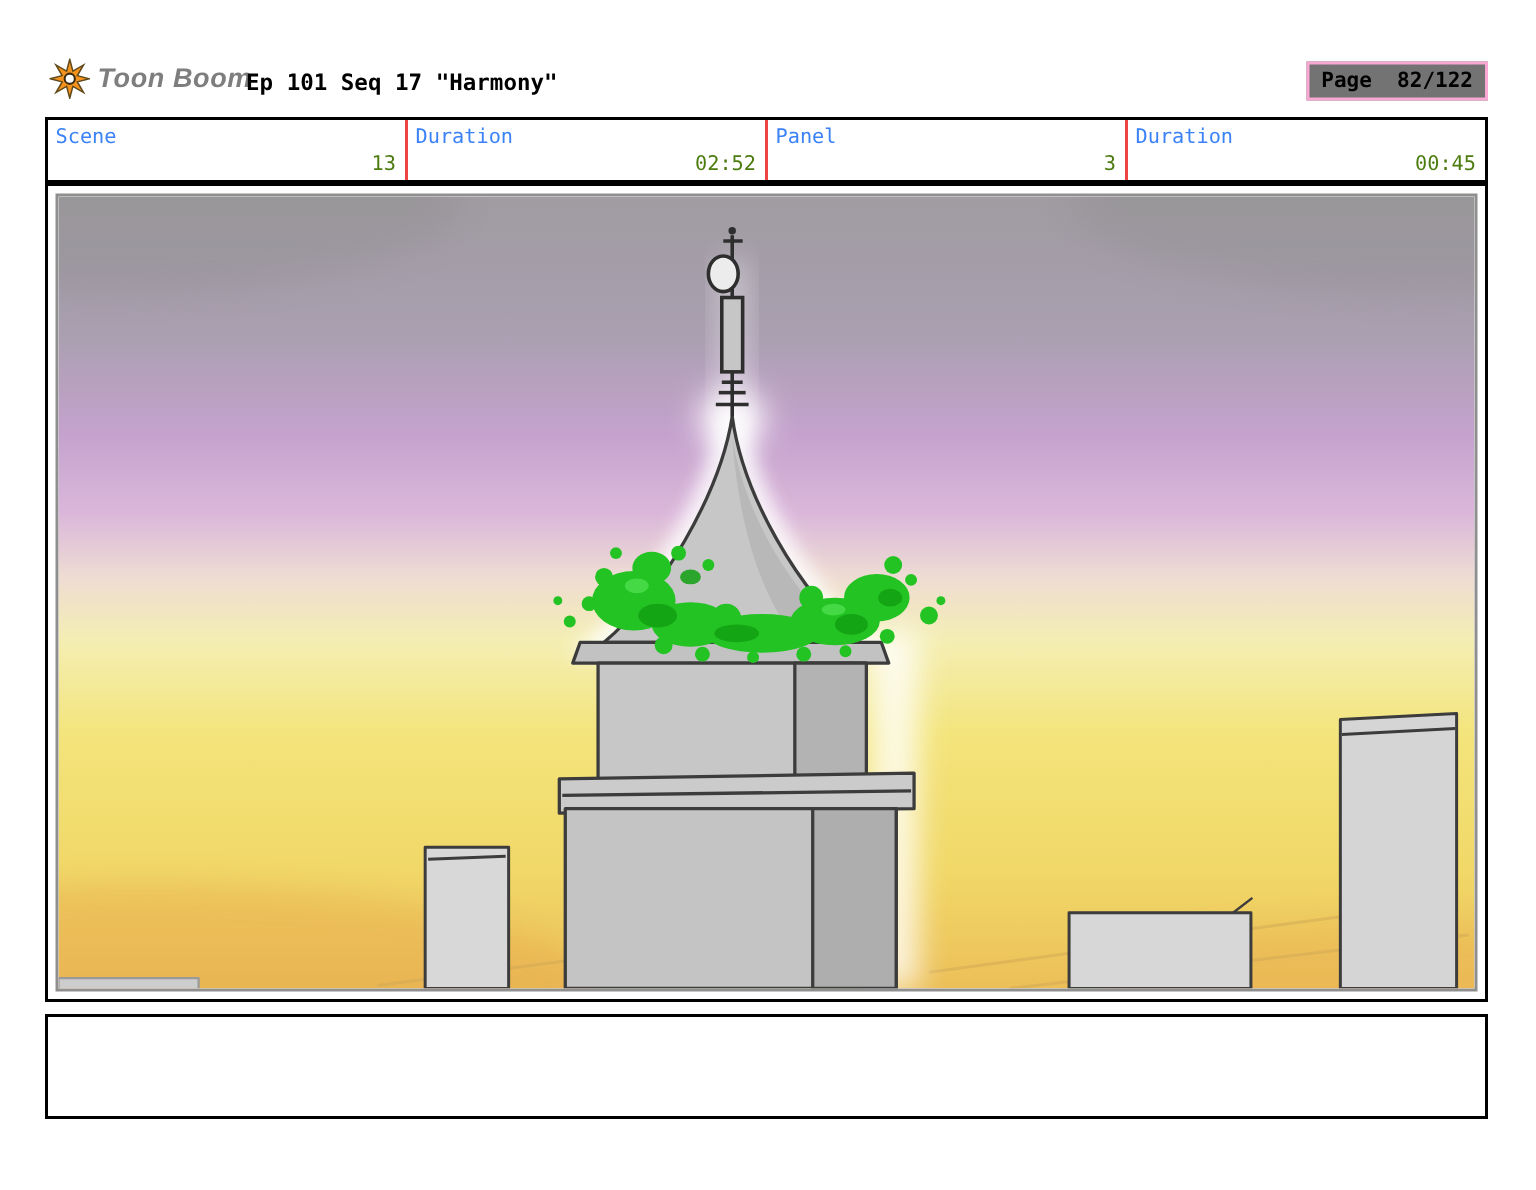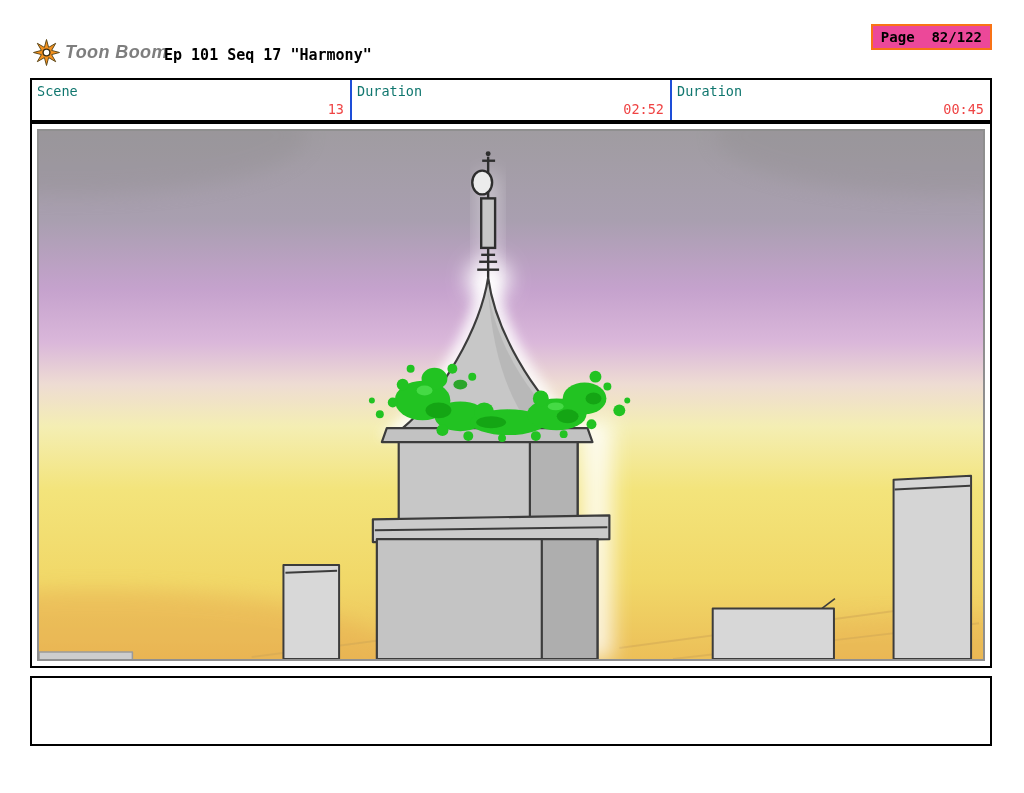--- a/index.html
+++ b/index.html
@@ -14,34 +14,34 @@
   .logo{position:absolute;left:33px;top:39px;display:flex;align-items:center;gap:5px;}
   .logo-text{
     font-family:"Liberation Sans", sans-serif;
     font-style:italic;font-weight:700;font-size:18px;color:#7e7e7e;letter-spacing:.4px;
   }
   .doc-title{
     position:absolute;left:164px;top:46px;
     font-weight:700;font-size:15px;color:#000;white-space:pre;
   }
   .page-box{
-    position:absolute;right:32px;top:24px;
-    border:2px solid #f97316;padding:3px 8px;
-    font-weight:700;font-size:14px;color:#000;white-space:pre;background:#ec4899;
+    position:absolute;right:32px;top:41px;
+    border:2px solid #f9a8d4;padding:3px 8px;
+    font-weight:700;font-size:14px;color:#000;white-space:pre;background:#737373;
   }
 
   
   .info-bar{
     position:absolute;left:30px;top:78px;width:962px;height:44px;
     border:2px solid #000;box-sizing:border-box;display:flex;background:#fff;
   }
-  .info-cell{flex:1;position:relative;border-left:2px solid #1d4ed8;}
+  .info-cell{flex:1;position:relative;border-left:2px solid #ef4444;}
   .info-cell:first-child{border-left:none;}
-  .info-label{position:absolute;left:5px;top:3px;font-size:13.5px;color:#0f766e;}
-  .info-value{position:absolute;right:6px;bottom:3px;font-size:13.5px;color:#ef4444;}
+  .info-label{position:absolute;left:5px;top:3px;font-size:13.5px;color:#3b82f6;}
+  .info-value{position:absolute;right:6px;bottom:3px;font-size:13.5px;color:#4d7c0f;}
 
   
   .panel-frame{
     position:absolute;left:30px;top:122px;width:962px;height:546px;
     border:2px solid #000;box-sizing:border-box;background:#fff;padding:5px;
   }
   .panel-inner{
     width:100%;height:100%;box-sizing:border-box;
     border:2px solid #8f8f8f;overflow:hidden;background:#fff;
   }
@@ -72,20 +72,24 @@
   <div class="page-box">Page  82/122</div>
 
   <div class="info-bar">
     <div class="info-cell">
       <div class="info-label">Scene</div>
       <div class="info-value">13</div>
     </div>
     <div class="info-cell">
       <div class="info-label">Duration</div>
       <div class="info-value">02:52</div>
+    </div>
+    <div class="info-cell">
+      <div class="info-label">Panel</div>
+      <div class="info-value">3</div>
     </div>
     <div class="info-cell">
       <div class="info-label">Duration</div>
       <div class="info-value">00:45</div>
     </div>
   </div>
 
   <div class="panel-frame">
     <div class="panel-inner">
       <svg class="art" viewBox="0 0 950 533" preserveAspectRatio="none">

